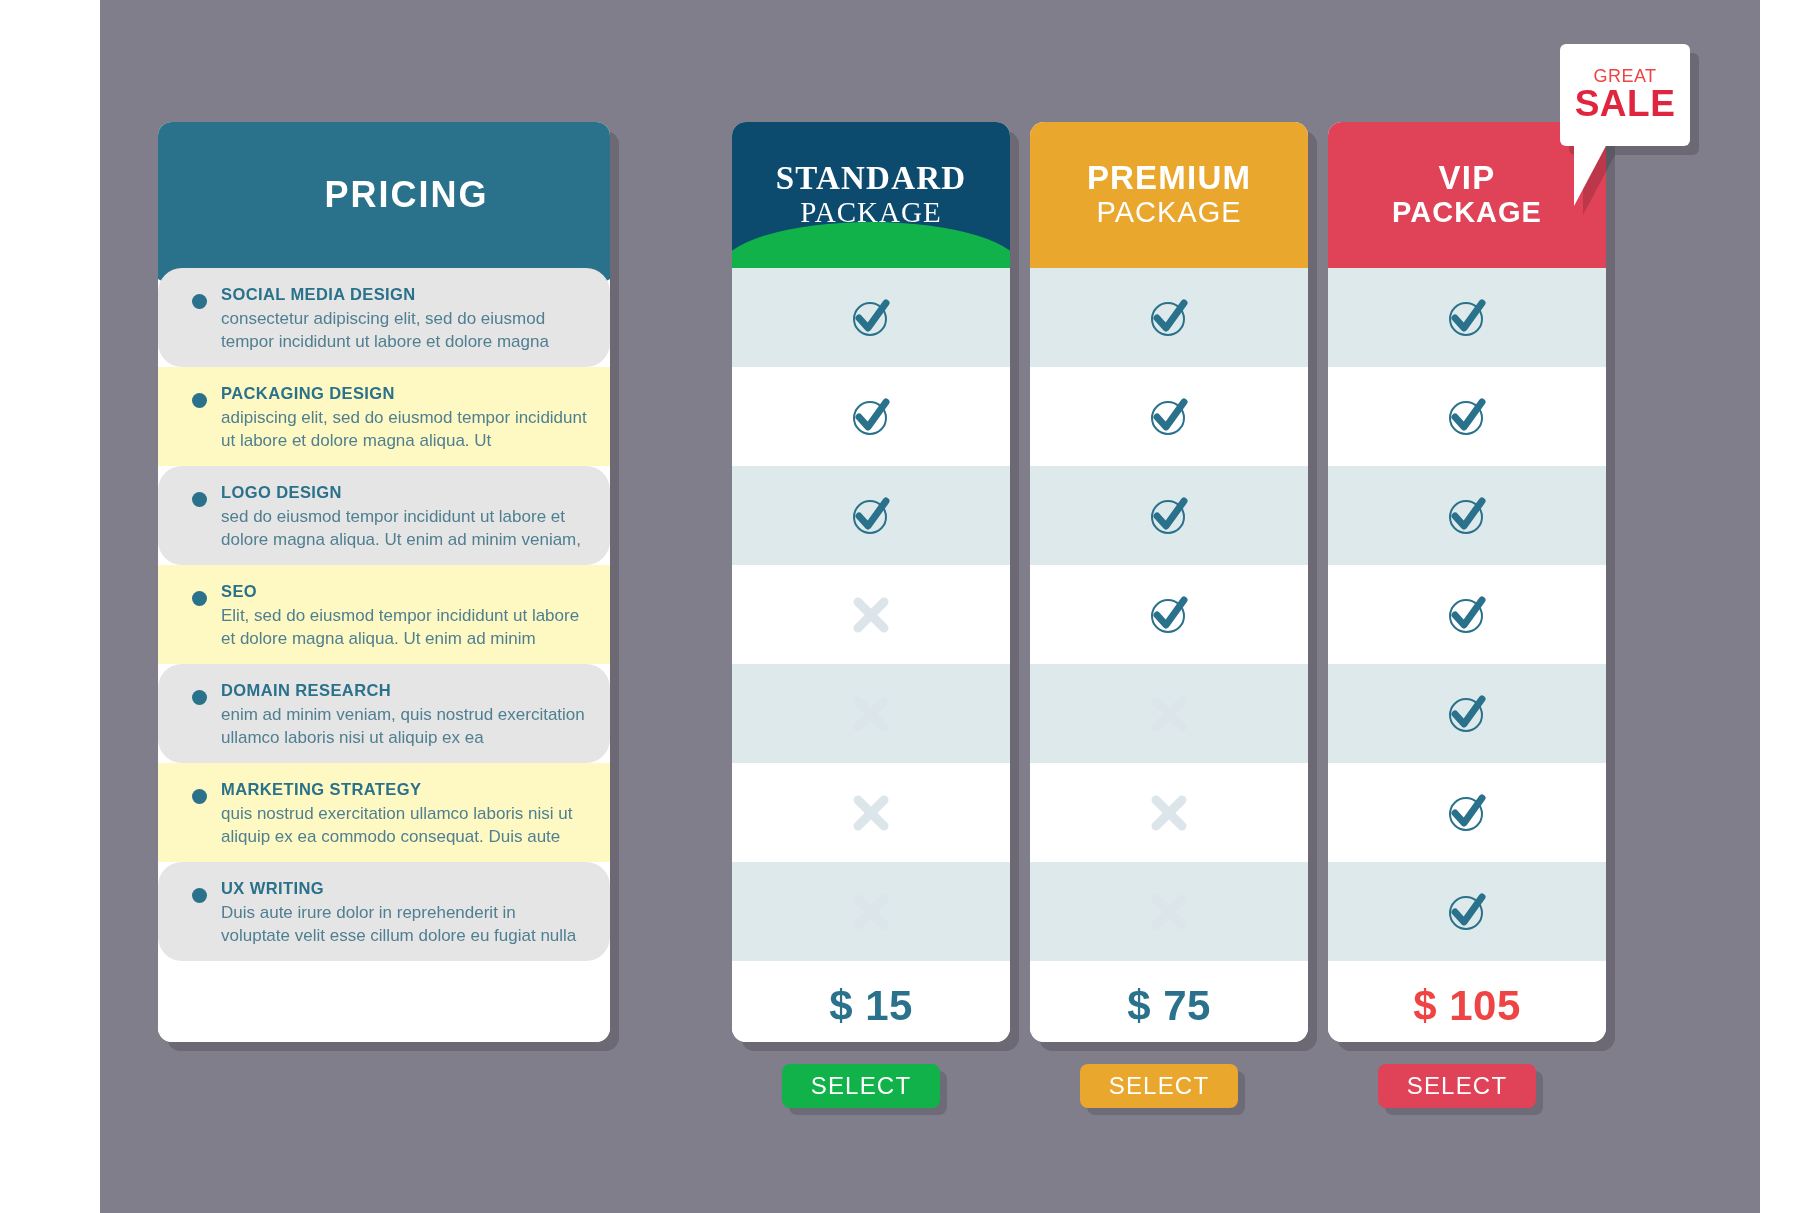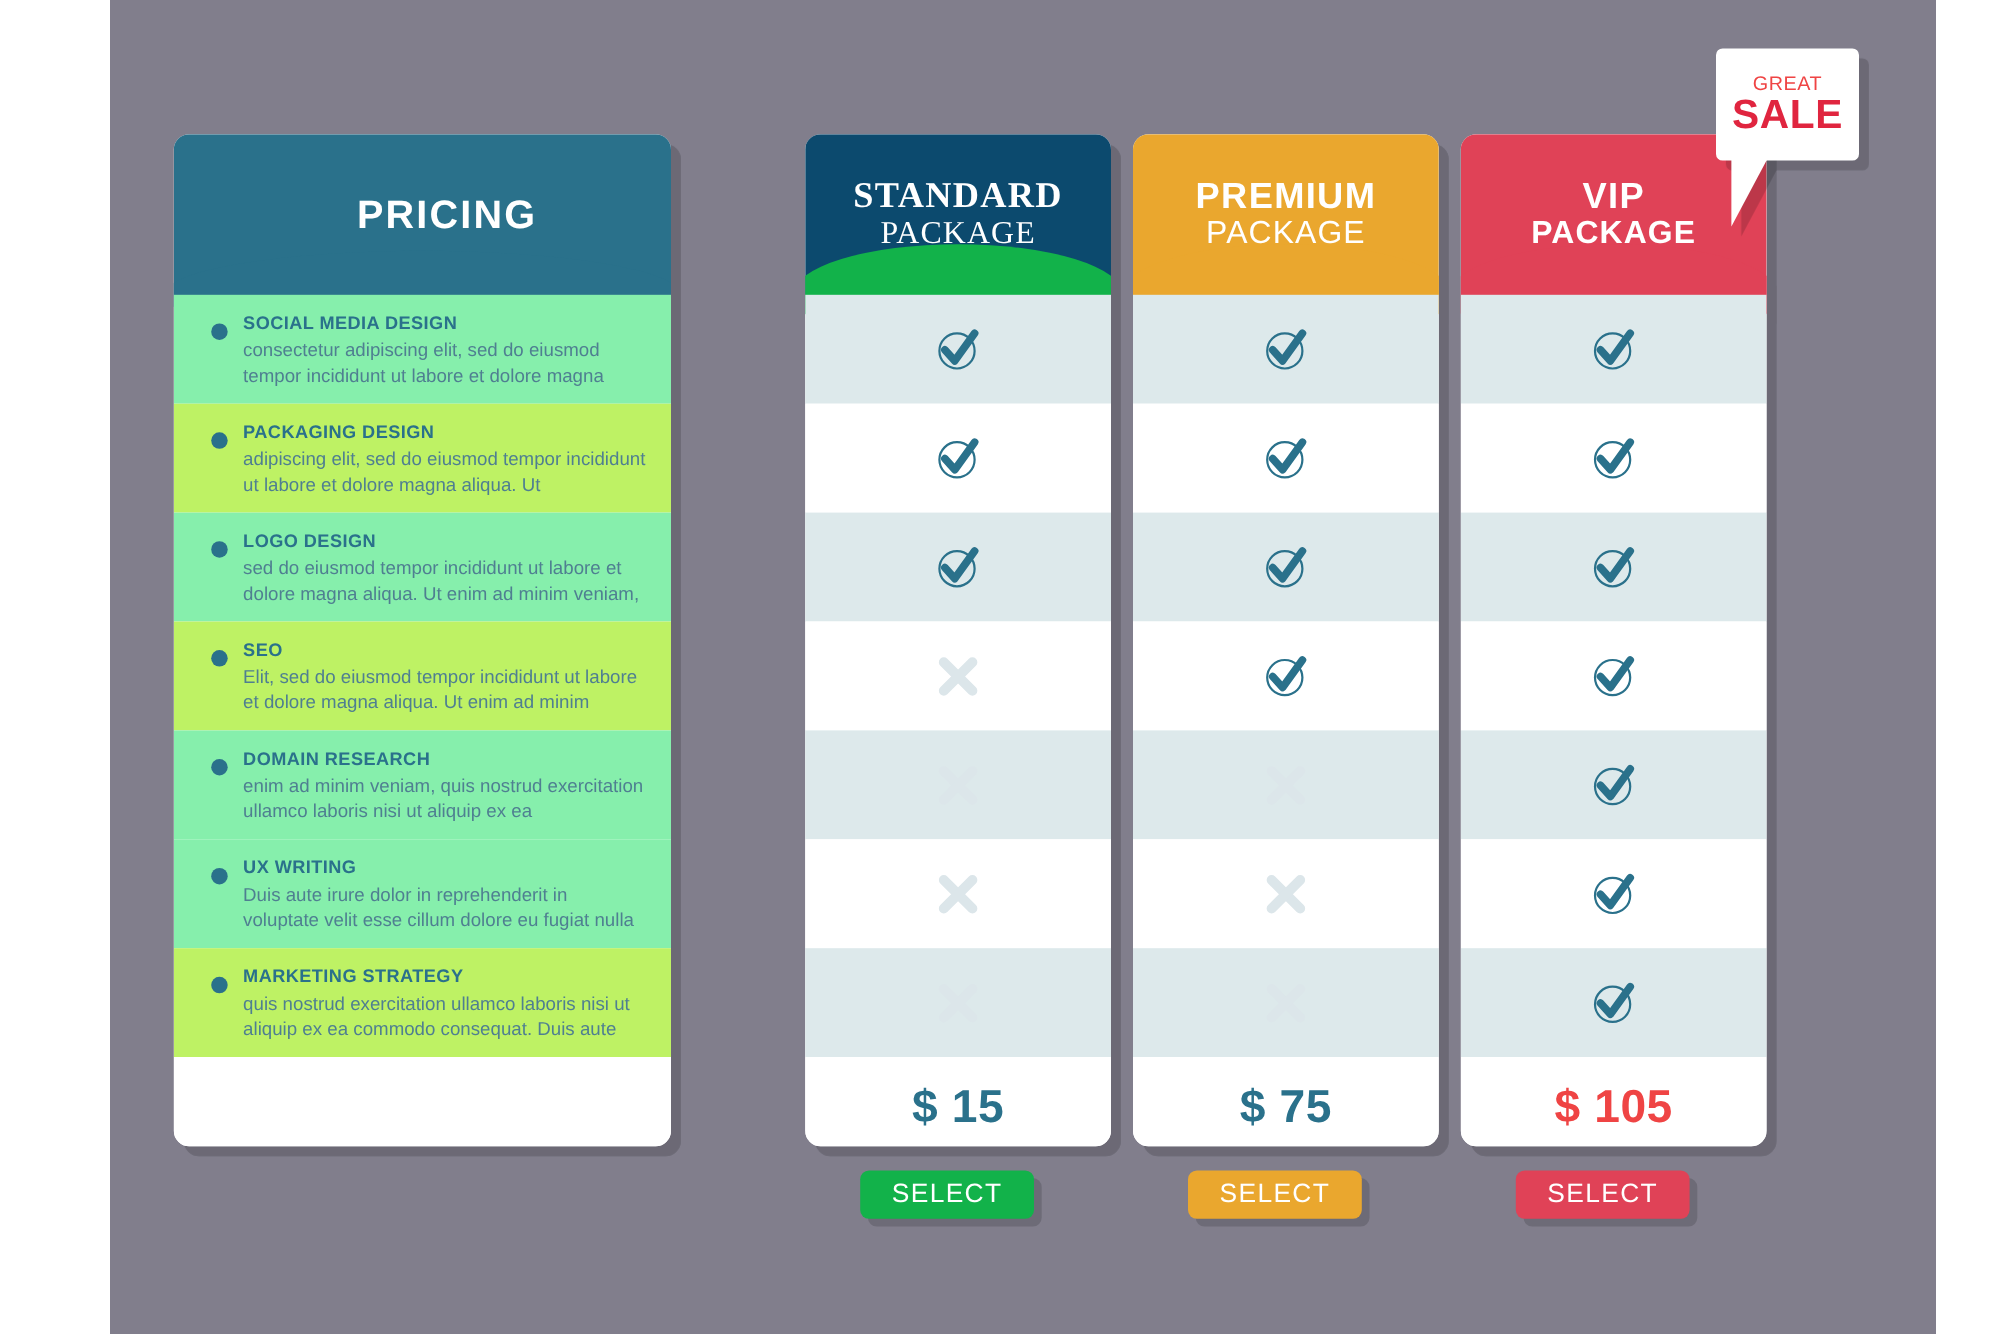--- a/index.html
+++ b/index.html
@@ -65,22 +65,22 @@
   #pricing-head .curve {
     position:absolute; left:-2%; bottom:-40px; width:104%; height:80px;
     border-radius:50%; background:#2a718b;
   }
   .feature-list { position:absolute; left:0; top:146px; width:100%; }
   .feature-row {
     display:flex; align-items:flex-start;
     padding:16px 22px 14px 34px;
     height:99px;
   }
-  .feature-row.alt { background:#86efac; }
-  .feature-row.plain { background:#bef264; }
+  .feature-row.alt { background:#e5e5e5;border-radius:24px; }
+  .feature-row.plain { background:#fef9c3; }
   .bullet {
     width:15px; height:15px; border-radius:50%;
     background:#2a718b; flex:none;
     margin-top:10px; margin-right:14px;
   }
   .feature-text { flex:1; }
   .feature-title {
     font-size:16.5px; font-weight:bold; color:#2a718b;
     letter-spacing:0.4px; line-height:1.3; margin-bottom:3px;
   }
@@ -205,32 +205,32 @@
               <div class="feature-desc">Elit, sed do eiusmod tempor incididunt ut labore et dolore magna aliqua. Ut enim ad minim</div>
             </div>
           </div>
           <div class="feature-row alt">
             <div class="bullet"></div>
             <div class="feature-text">
               <div class="feature-title">DOMAIN RESEARCH</div>
               <div class="feature-desc">enim ad minim veniam, quis nostrud exercitation ullamco laboris nisi ut aliquip ex ea</div>
             </div>
           </div>
+          <div class="feature-row plain">
+            <div class="bullet"></div>
+            <div class="feature-text">
+              <div class="feature-title">MARKETING STRATEGY</div>
+              <div class="feature-desc">quis nostrud exercitation ullamco laboris nisi ut aliquip ex ea commodo consequat. Duis aute</div>
+            </div>
+          </div>
           <div class="feature-row alt">
             <div class="bullet"></div>
             <div class="feature-text">
               <div class="feature-title">UX WRITING</div>
               <div class="feature-desc">Duis aute irure dolor in reprehenderit in voluptate velit esse cillum dolore eu fugiat nulla</div>
-            </div>
-          </div>
-          <div class="feature-row plain">
-            <div class="bullet"></div>
-            <div class="feature-text">
-              <div class="feature-title">MARKETING STRATEGY</div>
-              <div class="feature-desc">quis nostrud exercitation ullamco laboris nisi ut aliquip ex ea commodo consequat. Duis aute</div>
             </div>
           </div>
           <div class="feature-tail"></div>
         </div>
     </div>
   </div>
 
   <div class="card pkg" id="pkg-standard">
     <div class="card-inner">
       <div class="head" id="head-standard">

